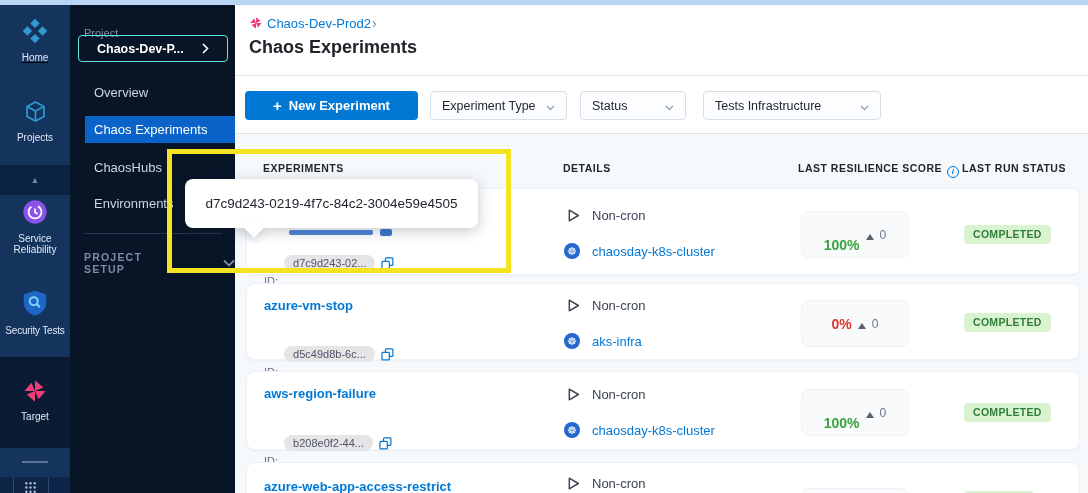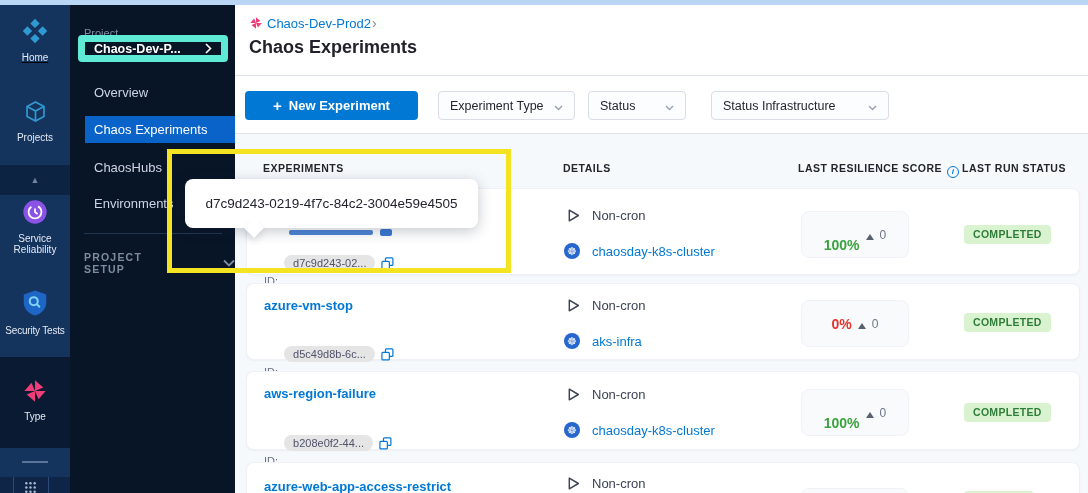--- a/index.html
+++ b/index.html
@@ -15,22 +15,22 @@
   .rail { left:0; top:5px; width:70px; height:488px; background:#0e2547; }
   .rail-sec { position:absolute; left:0; width:70px; background:#14335d; }
   .rail-item { position:absolute; left:0; width:70px; text-align:center; cursor:pointer; }
   .rail-label { display:block; margin-top:3px; font-size:10px; color:#e3eaf4; line-height:11px; }
   .rail-arrow { position:absolute; left:0; width:70px; text-align:center; color:#70859f; font-size:9px; }
   .vline { position:absolute; top:0; width:1px; height:16px; background:#2a4a77; }
 
   
   .navpanel { left:70px; top:5px; width:165px; height:488px; background:#081527; }
   .nav-label { position:absolute; font-size:11px; color:#7e8ba0;margin-top:8px; }
-  .proj-select { position:absolute; left:8px; top:30px; width:150px; height:27px; border:7px solid #5eead4;
-     border-radius:4px; display:flex; align-items:center; padding:0 9px; cursor:pointer; }
+  .proj-select { position:absolute; left:8px; top:30px; width:150px; height:27px; border:1px solid #5eead4;
+     border-radius:4px; display:flex; align-items:center; padding:0 18px; cursor:pointer; }
   .proj-select span.val { color:#fff; font-size:12.5px; font-weight:bold; flex:1; }
   .nav-item { position:absolute; left:0; width:165px; height:26px; line-height:26px; padding-left:24px;
      font-size:13px; color:#ccd5e3; cursor:pointer; }
   .nav-item.sel { left:15px; width:150px; height:27px; line-height:27px; padding-left:9px;
      background:#0a63c9; color:#fff; }
   .nav-divider { position:absolute; left:14px; width:138px; height:1px; background:#22364f; }
   .nav-section { position:absolute; left:14px; font-size:10.5px; font-weight:bold; letter-spacing:1.2px;
      color:#7e8ba0; cursor:pointer; display:flex; align-items:center; gap:36px; }
 
   
@@ -38,21 +38,21 @@
   .crumb-link { position:absolute; left:32px; top:11px; font-size:13px; color:#0278d5; cursor:pointer; }
   .crumb-sep { position:absolute; left:137px; top:10px; font-size:14px; color:#7b8698; }
   .page-title { position:absolute; left:14px; top:32px; font-size:18px; font-weight:bold; color:#22222a; }
   .hdiv { position:absolute; left:0; width:853px; height:1px; background:#dfe3ea; }
 
   .btn-primary { position:absolute; left:10px; top:86px; width:173px; height:29px; background:#0278d5;
      border:none; border-radius:4px; color:#fff; font-weight:bold; font-size:13px; cursor:pointer;
      display:flex; align-items:center; justify-content:center; gap:7px; font-family:inherit; }
   .btn-plus { font-size:15px; font-weight:bold; line-height:1; }
   .select { position:absolute; top:86px; height:29px; background:#fbfdff; border:1px solid #d8dde6;
-     border-radius:4px; display:flex; align-items:center; padding:0 11px; cursor:pointer;margin-left:8px; }
+     border-radius:4px; display:flex; align-items:center; padding:0 11px; cursor:pointer; }
   .select .sel-label { flex:1; font-size:12.5px; color:#23272f; }
 
   .tablebg { position:absolute; left:0; top:129px; width:853px; height:359px; background:#f6f9fc; }
   .col-hdr { position:absolute; top:157px; font-size:10.5px; font-weight:bold; letter-spacing:.5px; color:#23242c; }
   .info-icon { display:inline-block; width:12px; height:12px; border:1px solid #0278d5; border-radius:50%;
      color:#0278d5; font-size:8px; font-weight:bold; text-align:center; line-height:10px;
      vertical-align:-2px; margin-left:5px; font-style:italic; cursor:pointer; }
 
   .card { position:absolute; left:11px; width:834px; background:#fff; border:1px solid #eef1f6;
      border-radius:8px; box-shadow:0 1px 2px rgba(40,60,90,.05); }
@@ -149,21 +149,21 @@
 
     <div class="rail-item" style="top:373px;">
       <span>
         <svg width="26" height="26" viewBox="0 0 22 22" fill="#ee3d77">
             <path d="M11 11H2L8 4z"></path>
             <path d="M11 11V2l7 6z"></path>
             <path d="M11 11h9l-6 7z"></path>
             <path d="M11 11v9l-7-6z"></path>
           </svg>
       </span>
-      <span class="rail-label">Type</span>
+      <span class="rail-label">Target</span>
     </div>
 
     <div class="abs" style="left:22px;top:456px;width:26px;height:2px;background:#5a7398;"></div>
 
     <div class="abs" style="left:0;top:472px;width:70px;height:16px;background:#0e2547;">
       <div class="vline" style="left:13px;"></div>
       <div class="vline" style="left:48px;"></div>
       <span class="abs" style="left:24px;top:3px;">
         <svg width="13" height="13" viewBox="0 0 14 14" fill="#a9bad2">
             <circle cx="2.5" cy="2.5" r="1.3"></circle>
@@ -230,28 +230,28 @@
       <span class="btn-plus">+</span>
       <span>New Experiment</span>
     </button>
 
     <div class="select" style="left:195px;width:137px;">
       <span class="sel-label">Experiment Type</span>
       <span><svg width="9" height="6" viewBox="0 0 9 6" fill="none" stroke="#98a1b3" stroke-width="1.4">
             <path d="M1 1l3.5 3.5L8 1"></path>
           </svg></span>
     </div>
-    <div class="select" style="left:345px;width:98px;">
+    <div class="select" style="left:345px;width:106px;">
       <span class="sel-label">Status</span>
       <span><svg width="9" height="6" viewBox="0 0 9 6" fill="none" stroke="#98a1b3" stroke-width="1.4">
             <path d="M1 1l3.5 3.5L8 1"></path>
           </svg></span>
     </div>
     <div class="select" style="left:468px;width:178px;">
-      <span class="sel-label">Status Infrastructure</span>
+      <span class="sel-label">Tests Infrastructure</span>
       <span><svg width="9" height="6" viewBox="0 0 9 6" fill="none" stroke="#98a1b3" stroke-width="1.4">
             <path d="M1 1l3.5 3.5L8 1"></path>
           </svg></span>
     </div>
 
     <div class="hdiv" style="top:128px;"></div>
     <div class="tablebg"></div>
 
     <span class="col-hdr" style="left:28px;">EXPERIMENTS</span>
     <span class="col-hdr" style="left:328px;">DETAILS</span>

